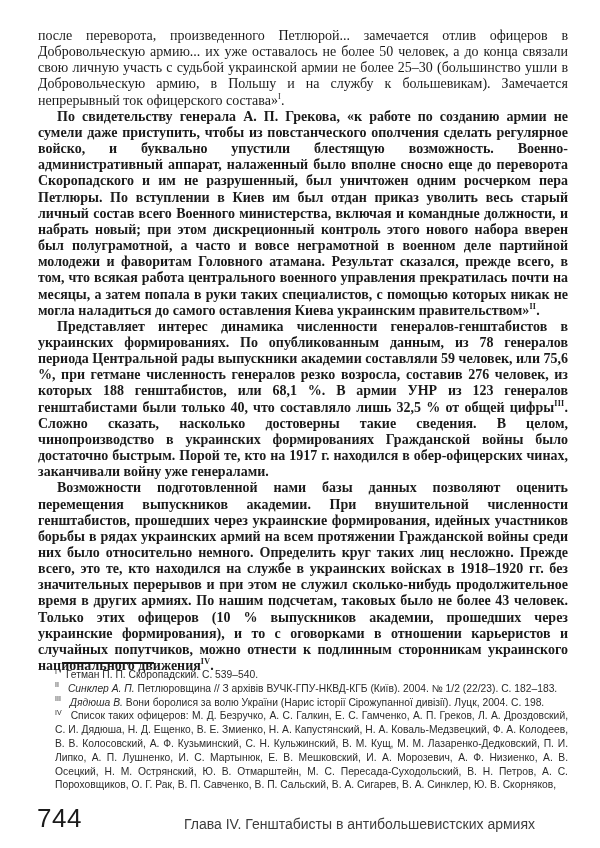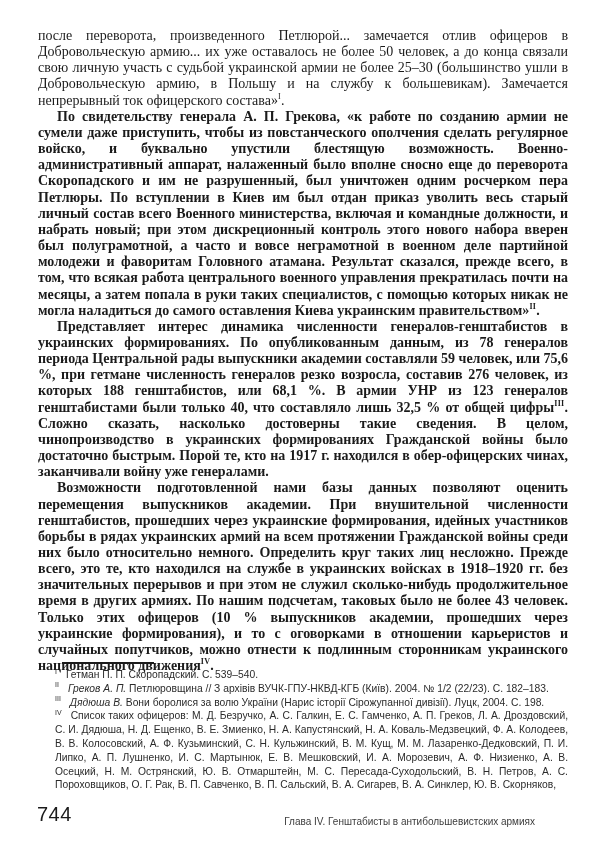--- a/index.html
+++ b/index.html
@@ -54,51 +54,51 @@
     line-height: 0;
     vertical-align: super;
     margin-right: 9px;
   }
   .footnotes i { font-style: italic; }
   .footer-page-num {
     position: absolute;
     left: 37px;
     top: 803px;
     font-family: "Liberation Sans", sans-serif;
-    font-size: 20px;
+    font-size: 26px;
     font-weight: 400;
     color: #1b1b1b;
     letter-spacing: 0.5px;
   }
   .footer-running-title {
     position: absolute;
     right: 65px;
     top: 816px;
     font-family: "Liberation Sans", sans-serif;
-    font-size: 10px;
+    font-size: 14px;
     color: #3c3c3c;
   }
 </style>
 </head>
 <body>
 
 <div class="page">
 
   <div class="body-text">
       <p class="">после переворота, произведенного Петлюрой... замечается отлив офицеров в Добровольческую армию... их уже оставалось не более 50 человек, а до конца связали свою личную участь с судьбой украинской армии не более 25–30 (большинство ушли в Добровольческую армию, в Польшу и на службу к большевикам). Замечается непрерывный ток офицерского состава»<sup class="fn-ref">I</sup>.</p>
       <p class="indent">По свидетельству генерала А. П. Грекова, «к работе по созданию армии не сумели даже приступить, чтобы из повстанческого ополчения сделать регулярное войско, и буквально упустили блестящую возможность. Военно-административный аппарат, налаженный было вполне сносно еще до переворота Скоропадского и им не разрушенный, был уничтожен одним росчерком пера Петлюры. По вступлении в Киев им был отдан приказ уволить весь старый личный состав всего Военного министерства, включая и командные должности, и набрать новый; при этом дискреционный контроль этого нового набора вверен был полуграмотной, а часто и вовсе неграмотной в военном деле партийной молодежи и фаворитам Головного атамана. Результат сказался, прежде всего, в том, что всякая работа центрального военного управления прекратилась почти на месяцы, а затем попала в руки таких специалистов, с помощью которых никак не могла наладиться до самого оставления Киева украинским правительством»<sup class="fn-ref">II</sup>.</p>
       <p class="indent">Представляет интерес динамика численности генералов-генштабистов в украинских формированиях. По опубликованным данным, из 78 генералов периода Центральной рады выпускники академии составляли 59 человек, или 75,6 %, при гетмане численность генералов резко возросла, составив 276 человек, из которых 188 генштабистов, или 68,1 %. В армии УНР из 123 генералов генштабистами были только 40, что составляло лишь 32,5 % от общей цифры<sup class="fn-ref">III</sup>. Сложно сказать, насколько достоверны такие сведения. В целом, чинопроизводство в украинских формированиях Гражданской войны было достаточно быстрым. Порой те, кто на 1917 г. находился в обер-офицерских чинах, заканчивали войну уже генералами.</p>
       <p class="indent">Возможности подготовленной нами базы данных позволяют оценить перемещения выпускников академии. При внушительной численности генштабистов, прошедших через украинские формирования, идейных участников борьбы в рядах украинских армий на всем протяжении Гражданской войны среди них было относительно немного. Определить круг таких лиц несложно. Прежде всего, это те, кто находился на службе в украинских войсках в 1918–1920 гг. без значительных перерывов и при этом не служил сколько-нибудь продолжительное время в других армиях. По нашим подсчетам, таковых было не более 43 человек. Только этих офицеров (10 % выпускников академии, прошедших через украинские формирования), и то с оговорками в отношении карьеристов и случайных попутчиков, можно отнести к подлинным сторонникам украинского национального движения<sup class="fn-ref">IV</sup>.</p>
     </div>
 
   <div class="footnote-sep"></div>
 
   <div class="footnotes">
       <p><sup class="fn-marker">I</sup>Гетман П. П. Скоропадский. С. 539–540.</p>
-      <p><sup class="fn-marker">II</sup><i>Греков А. П.</i> Петлюровщина // З архівів ВУЧК-ГПУ-НКВД-КГБ (Київ). 2004. № 1/2 (22/23). С. 182–183.</p>
+      <p><sup class="fn-marker">II</sup><i>Синклер А. П.</i> Петлюровщина // З архівів ВУЧК-ГПУ-НКВД-КГБ (Київ). 2004. № 1/2 (22/23). С. 182–183.</p>
       <p><sup class="fn-marker">III</sup><i>Дядюша В.</i> Вони боролися за волю України (Нарис історії Сірожупанної дивізії). Луцк, 2004. С. 198.</p>
       <p><sup class="fn-marker">IV</sup>Список таких офицеров: М. Д. Безручко, А. С. Галкин, Е. С. Гамченко, А. П. Греков, Л. А. Дроздовский, С. И. Дядюша, Н. Д. Ещенко, В. Е. Змиенко, Н. А. Капустянский, Н. А. Коваль-Медзвецкий, Ф. А. Колодеев, В. В. Колосовский, А. Ф. Кузьминский, С. Н. Кульжинский, В. М. Кущ, М. М. Лазаренко-Дедковский, П. И. Липко, А. П. Лушненко, И. С. Мартынюк, Е. В. Мешковский, И. А. Морозевич, А. Ф. Низиенко, А. В. Осецкий, Н. М. Острянский, Ю. В. Отмарштейн, М. С. Пересада-Суходольский, В. Н. Петров, А. С. Пороховщиков, О. Г. Рак, В. П. Савченко, В. П. Сальский, В. А. Сигарев, В. А. Синклер, Ю. В. Скорняков,</p>
     </div>
 
   <div class="footer-page-num">744</div>
 
   <div class="footer-running-title">Глава IV. Генштабисты в антибольшевистских армиях</div>
 
 </div>
 

